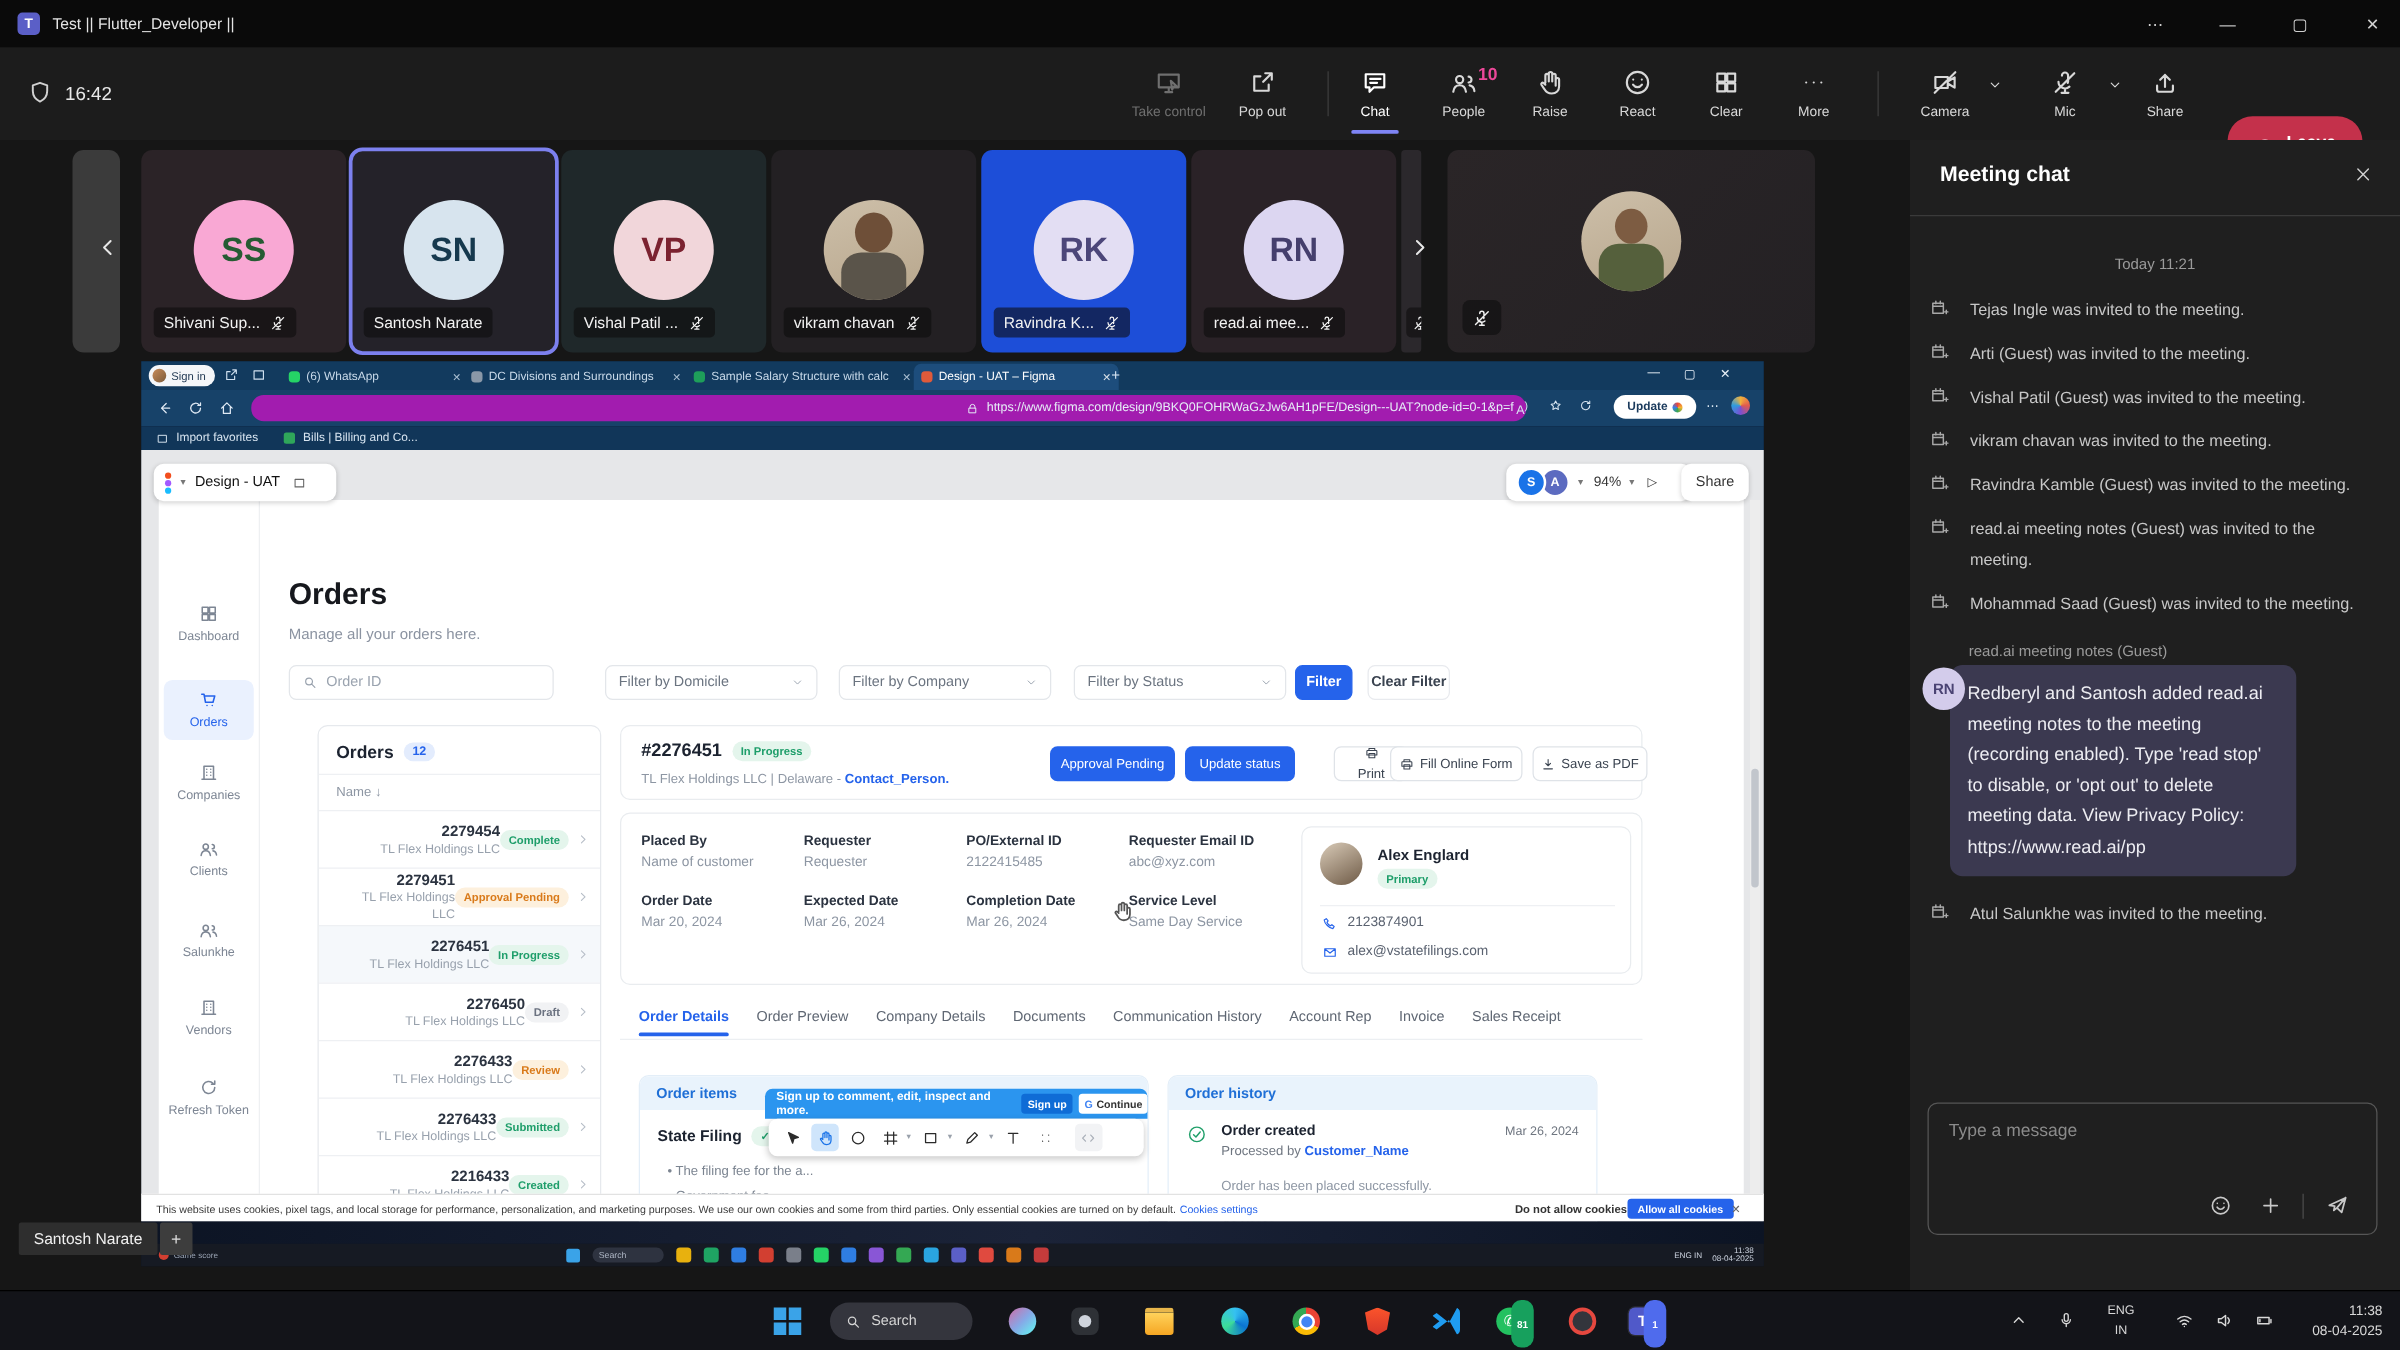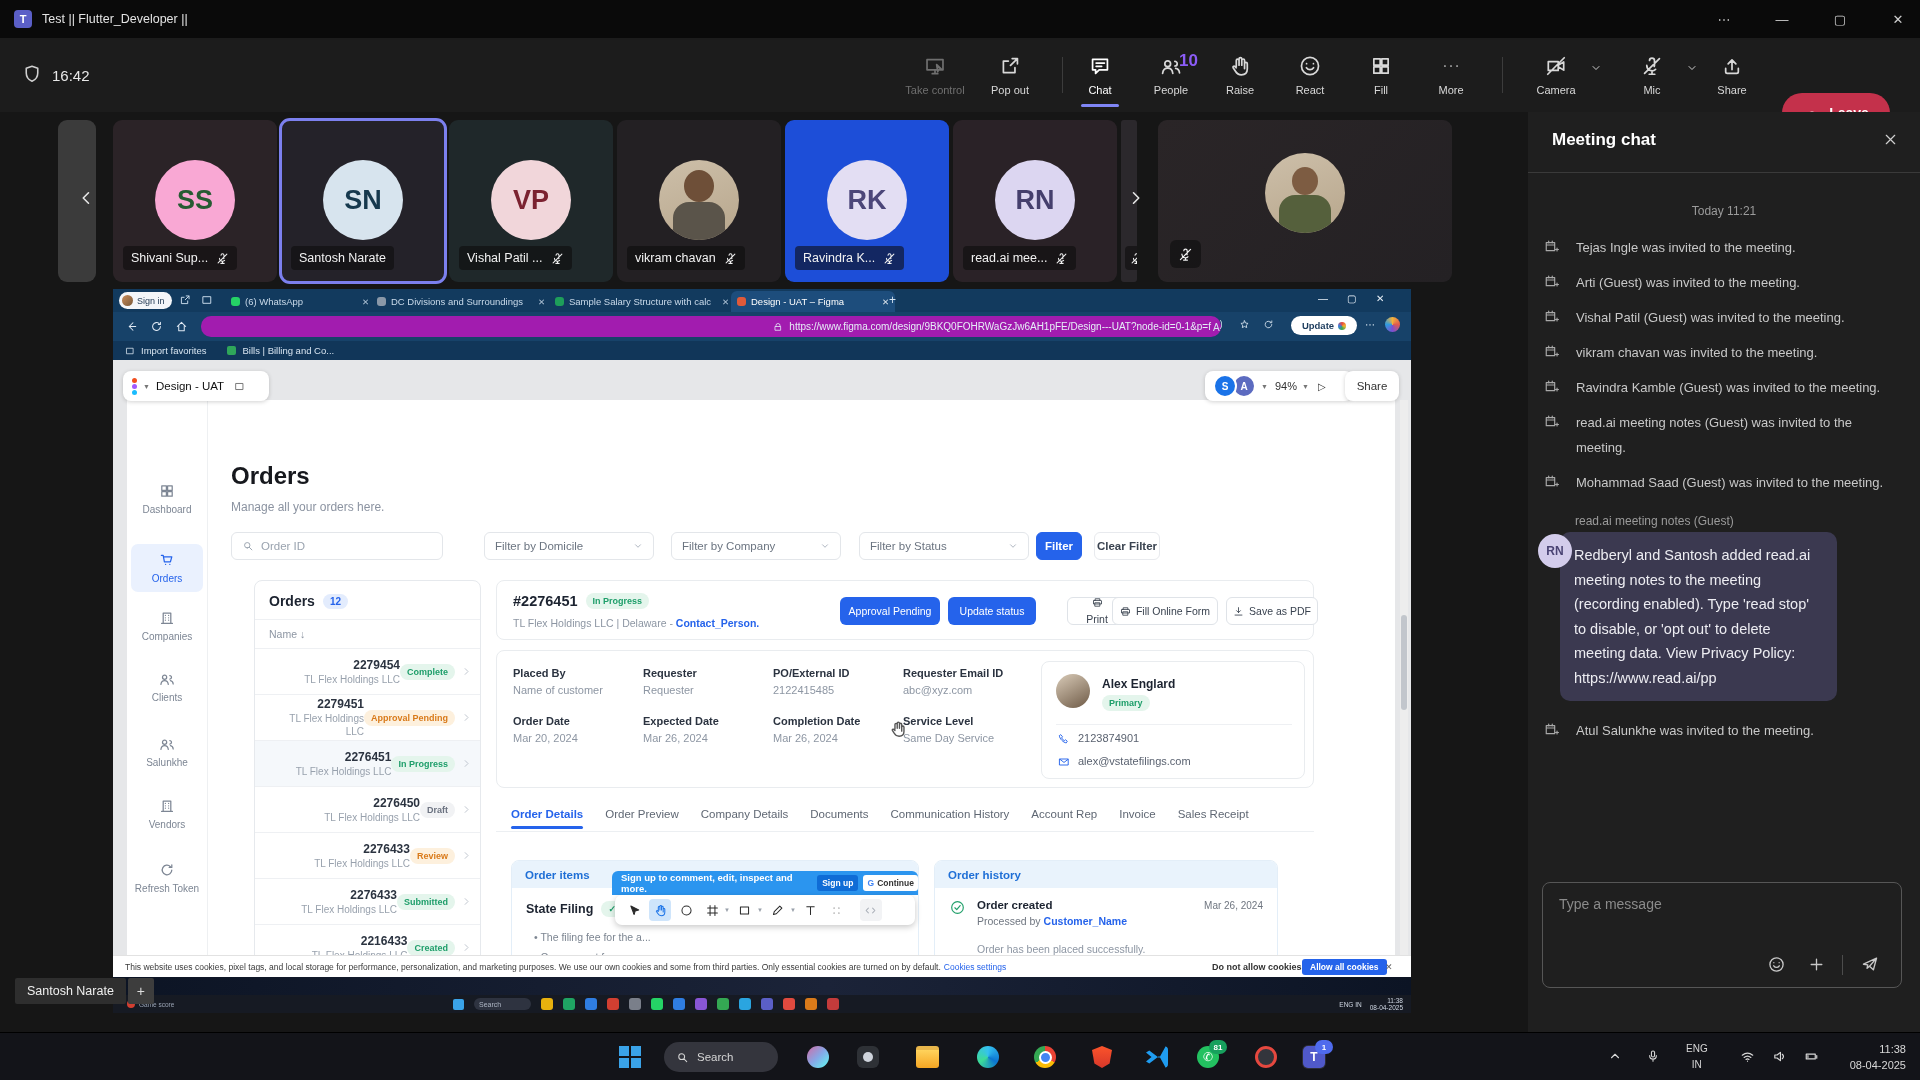--- a/index.html
+++ b/index.html
@@ -18,21 +18,21 @@
   
   .toolbar{position:absolute;left:0;top:38px;width:1920px;height:74px;background:#1c1c1c;}
   .timer{position:absolute;left:52px;top:0;height:74px;display:flex;align-items:center;color:#e8e8e8;font-size:15px;}
   .tbtn{position:absolute;top:0;height:74px;width:74px;transform:translateX(-50%);display:flex;flex-direction:column;
         align-items:center;justify-content:center;gap:6px;color:#d8d8d8;font-size:11px;}
   .tbtn .ic{height:24px;display:flex;align-items:center;position:relative;}
   .tbtn.disabled{color:#6f6f6f;}
   .tbtn.active{color:#fff;}
   .tbtn.active::after{content:"";position:absolute;bottom:5px;left:50%;transform:translateX(-50%);
         width:38px;height:3px;border-radius:2px;background:#7f85f5;}
-  .tb-badge{position:absolute;top:-3px;right:-16px;font-size:17px;font-weight:bold;color:#8b5cf6;}
+  .tb-badge{position:absolute;top:-3px;right:-16px;font-size:14px;font-weight:bold;color:#ec4899;}
   .tdiv{position:absolute;top:19px;width:1px;height:36px;background:#3c3c3c;}
   .devchev{position:absolute;top:24px;color:#d8d8d8;}
   .leavebtn{position:absolute;left:1782px;top:55px;width:108px;height:40px;border-radius:20px;background:#c4314b;
         display:flex;align-items:center;justify-content:center;gap:8px;color:#fff;font-size:14px;font-weight:bold;}
 
   
   .tile{position:absolute;top:120px;height:162px;width:164px;border-radius:9px;overflow:hidden;}
   .tile.activeb{outline:3px solid #7c80ee;outline-offset:-1px;}
   .tile .av{position:absolute;left:50%;top:40px;transform:translateX(-50%);width:80px;height:80px;border-radius:50%;
         display:flex;align-items:center;justify-content:center;font-size:27px;font-weight:bold;}
@@ -154,21 +154,21 @@
   .chatinput{position:absolute;left:14px;top:770px;width:360px;height:106px;border:1px solid #565656;border-radius:8px;box-sizing:border-box;}
   .chatinput .ph{position:absolute;left:16px;top:13px;font-size:14px;color:#8b8b8b;}
   .ciic{position:absolute;bottom:14px;color:#c8c8c8;}
 
   
   .taskbar{position:absolute;left:0;top:1032px;width:1920px;height:48px;background:#131419;border-top:1px solid #000;}
   .tkico{position:absolute;top:12px;width:24px;height:24px;display:flex;align-items:center;justify-content:center;}
   .searchpill{position:absolute;left:664px;top:9px;width:114px;height:30px;border-radius:15px;background:#34353d;display:flex;
         align-items:center;gap:8px;padding-left:12px;color:#d5d5d5;font-size:11.5px;box-sizing:border-box;}
   .badge{position:absolute;top:-5px;right:-7px;min-width:14px;height:14px;border-radius:8px;color:#fff;font-size:8px;font-weight:bold;
-        display:flex;align-items:center;justify-content:center;padding:0 2px;}
+        display:flex;align-items:center;justify-content:center;padding:12px 2px;}
   .trayic{position:absolute;top:16px;color:#d8d8d8;}
   .clock{position:absolute;right:14px;top:8px;text-align:right;color:#d8d8d8;font-size:11px;line-height:16px;}
   .lang{position:absolute;left:1686px;top:8px;color:#d8d8d8;font-size:10px;line-height:16px;text-align:center;}
 </style>
 </head>
 <body>
 
 <div class="screen">
 
   <div class="titlebar">
@@ -236,21 +236,21 @@
             </svg>
           </span>
           <span>React</span>
         </div>
         <div class="tbtn" style="left: 1381px;">
           <span class="ic">
             <svg width="22" height="22" viewBox="0 0 16 16" fill="none" stroke="currentColor" stroke-width="1.25" stroke-linecap="round" stroke-linejoin="round">
               <path d="M2.8 2.8h4.6v4.6H2.8z M8.6 2.8h4.6v4.6H8.6z M2.8 8.6h4.6v4.6H2.8z M8.6 8.6h4.6v4.6H8.6z"></path>
             </svg>
           </span>
-          <span>Fill</span>
+          <span>Clear</span>
         </div>
         <div class="tbtn" style="left: 1451px;">
           <span class="ic">
             <svg width="22" height="22" viewBox="0 0 16 16" fill="none" stroke="currentColor" stroke-width="1.25" stroke-linecap="round" stroke-linejoin="round">
               <path d="M3.6 8h.01 M8 8h.01 M12.4 8h.01"></path>
             </svg>
           </span>
           <span>More</span>
         </div>
         <div class="tbtn" style="left: 1556px;">

